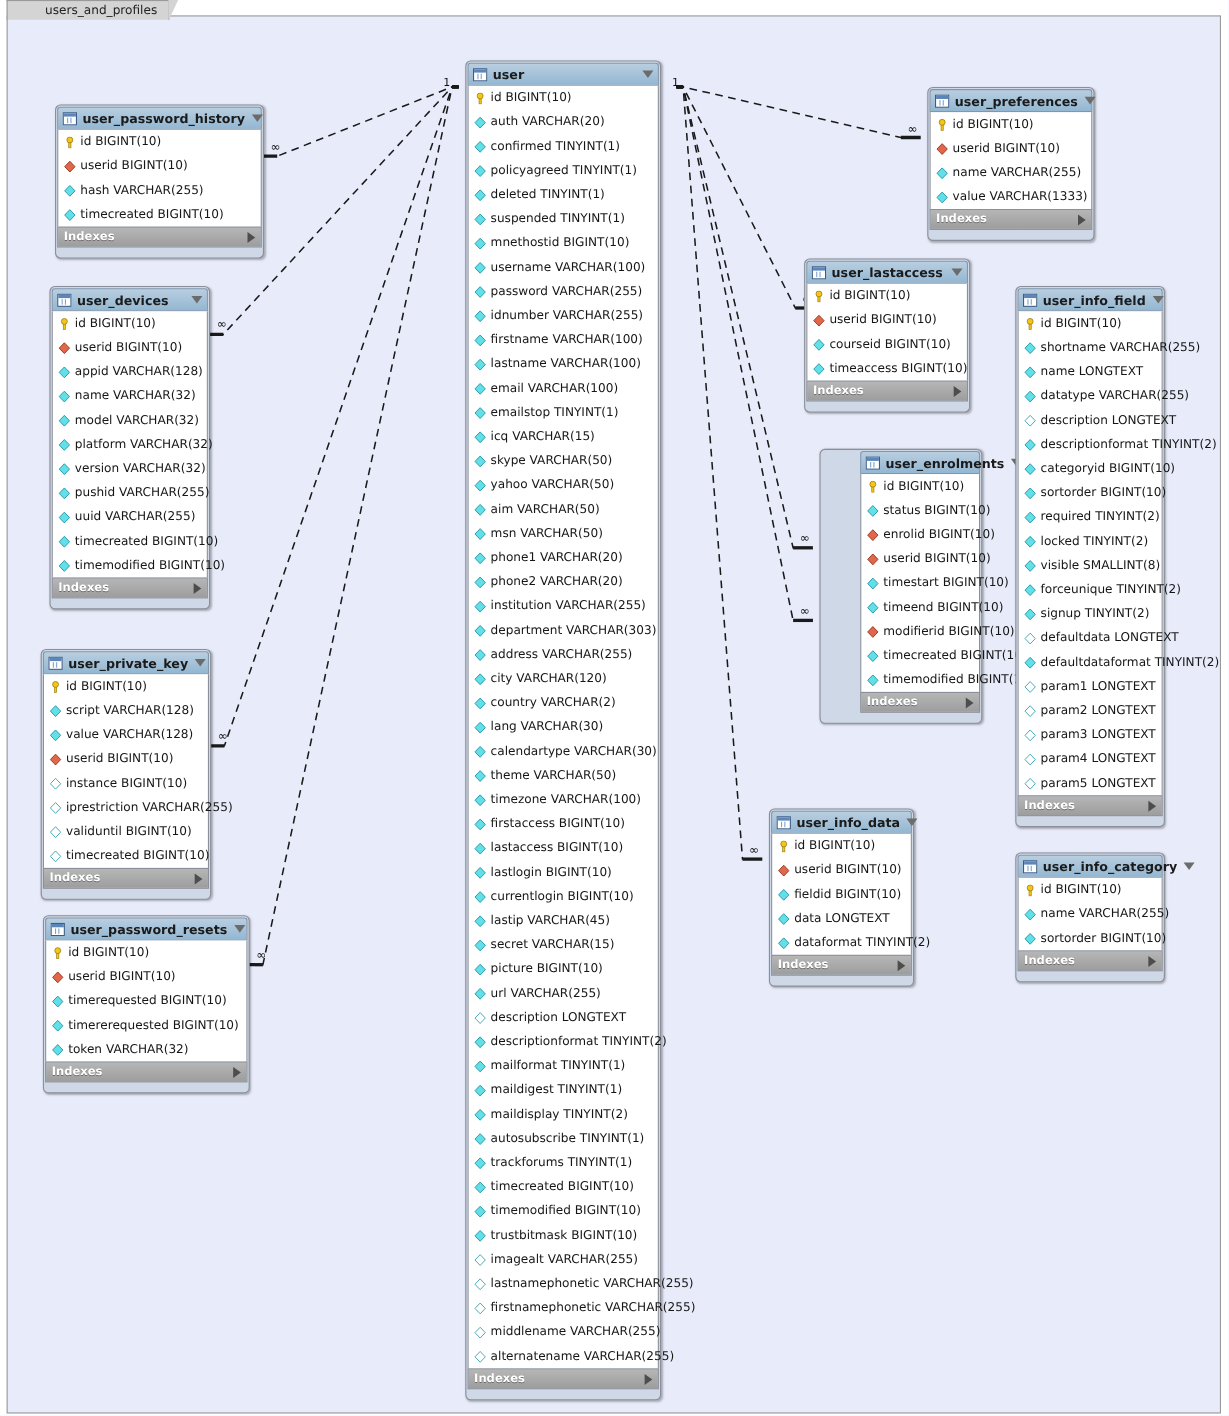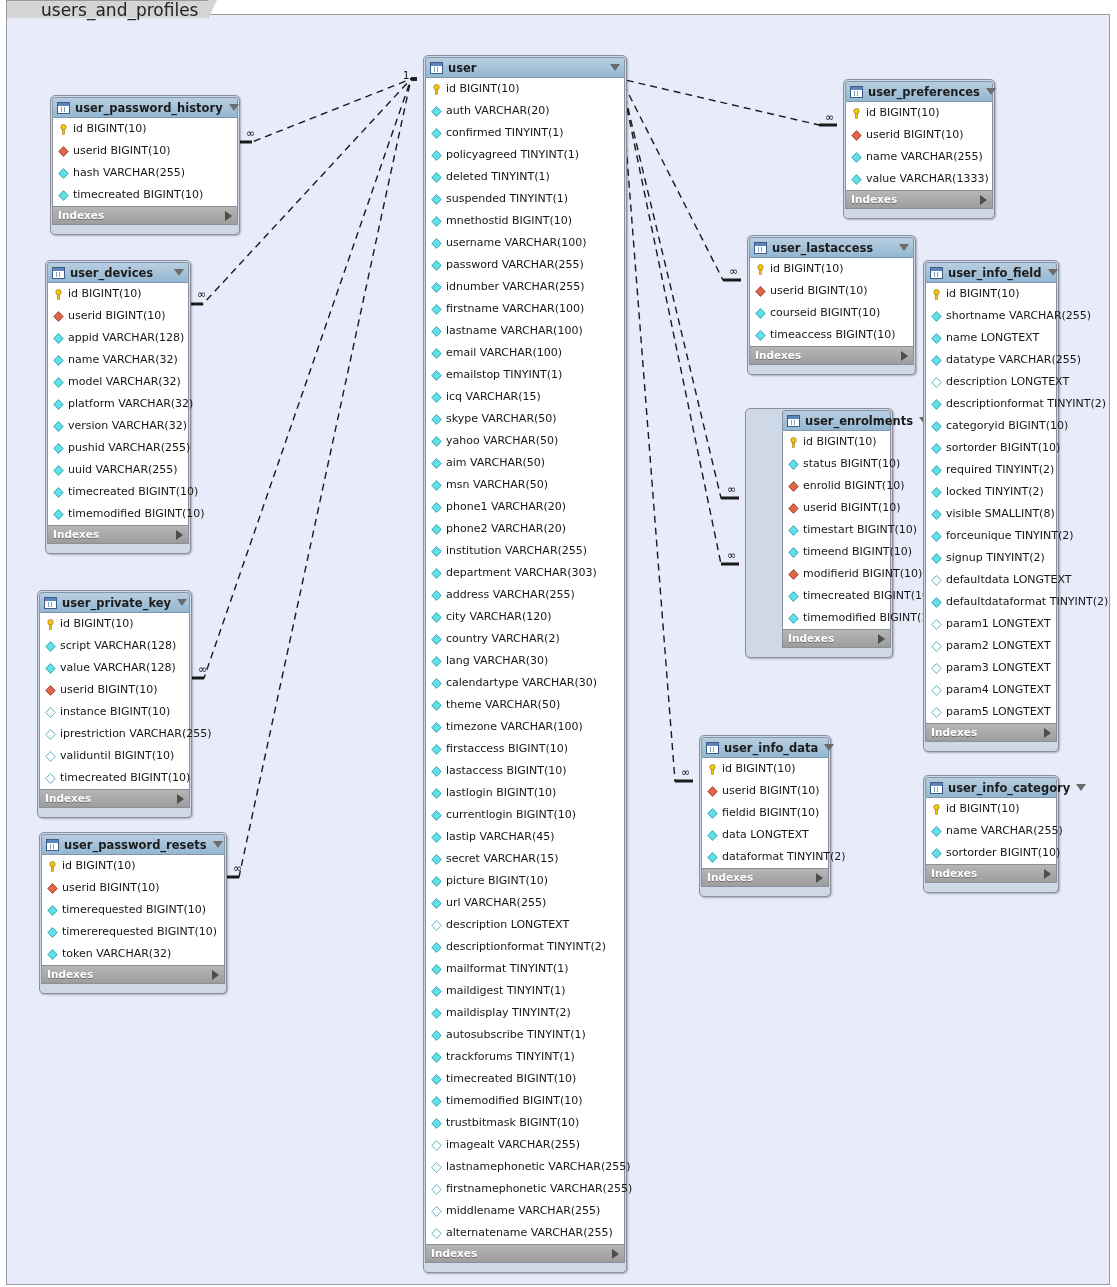--- a/index.html
+++ b/index.html
@@ -16,21 +16,21 @@
     border:1px solid #9a9a9a;
     box-sizing:border-box;
   }
   #tab{
     position:absolute;left:6px;top:0px;
     height:18px;line-height:18px;
     padding:0 10px 12px 34px;
     background:#d4d4d4;
     border:1px solid #9a9a9a;
     border-bottom:none;
-    font-size:17px;color:#222;
+    font-size:11px;color:#222;
     box-sizing:border-box;
     z-index:30;
   }
   #tab:after{
     content:"";position:absolute;right:-9px;top:-1px;
     border-left:9px solid #d4d4d4;
     border-bottom:19px solid transparent;
   }
 
   
@@ -373,21 +373,21 @@
               <polygon points="5.5,0.6 10.2,5.5 5.5,10.4 0.8,5.5" fill="#62e0e8" stroke="#1e8fa3" stroke-width=".8"></polygon>
             </svg>
             <span>token VARCHAR(32)</span>
           </div>
         </div>
         <div class="tbl-foot">
           <span class="foot-label">Indexes</span>
           <span class="foot-arrow"></span>
         </div>
       </div>
-      <div class="tbl" style="left: 416px; top: 40px; width: 204px;">
+      <div class="tbl" style="left: 416px; top: 40px; width: 178px;">
         <div class="tbl-head">
           <span class="tbl-ico"></span>
           <span class="tbl-title">user</span>
           <span class="caret"></span>
         </div>
         <div class="cols">
           <div class="col">
             <svg width="11" height="11" viewBox="0 0 11 11" class="gl">
               <rect x="4.5" y="5" width="2" height="5.5" fill="#f5c518" stroke="#9a7c09" stroke-width=".6"></rect>
               <circle cx="5.5" cy="3.2" r="2.7" fill="#f5c518" stroke="#9a7c09" stroke-width=".7"></circle>
@@ -743,21 +743,21 @@
               <polygon points="5.5,0.6 10.2,5.5 5.5,10.4 0.8,5.5" fill="#62e0e8" stroke="#1e8fa3" stroke-width=".8"></polygon>
             </svg>
             <span>value VARCHAR(1333)</span>
           </div>
         </div>
         <div class="tbl-foot">
           <span class="foot-label">Indexes</span>
           <span class="foot-arrow"></span>
         </div>
       </div>
-      <div class="tbl" style="left: 740px; top: 220px; width: 169px;">
+      <div class="tbl" style="left: 724px; top: 220px; width: 151px;">
         <div class="tbl-head">
           <span class="tbl-ico"></span>
           <span class="tbl-title">user_lastaccess</span>
           <span class="caret"></span>
         </div>
         <div class="cols">
           <div class="col">
             <svg width="11" height="11" viewBox="0 0 11 11" class="gl">
               <rect x="4.5" y="5" width="2" height="5.5" fill="#f5c518" stroke="#9a7c09" stroke-width=".6"></rect>
               <circle cx="5.5" cy="3.2" r="2.7" fill="#f5c518" stroke="#9a7c09" stroke-width=".7"></circle>

